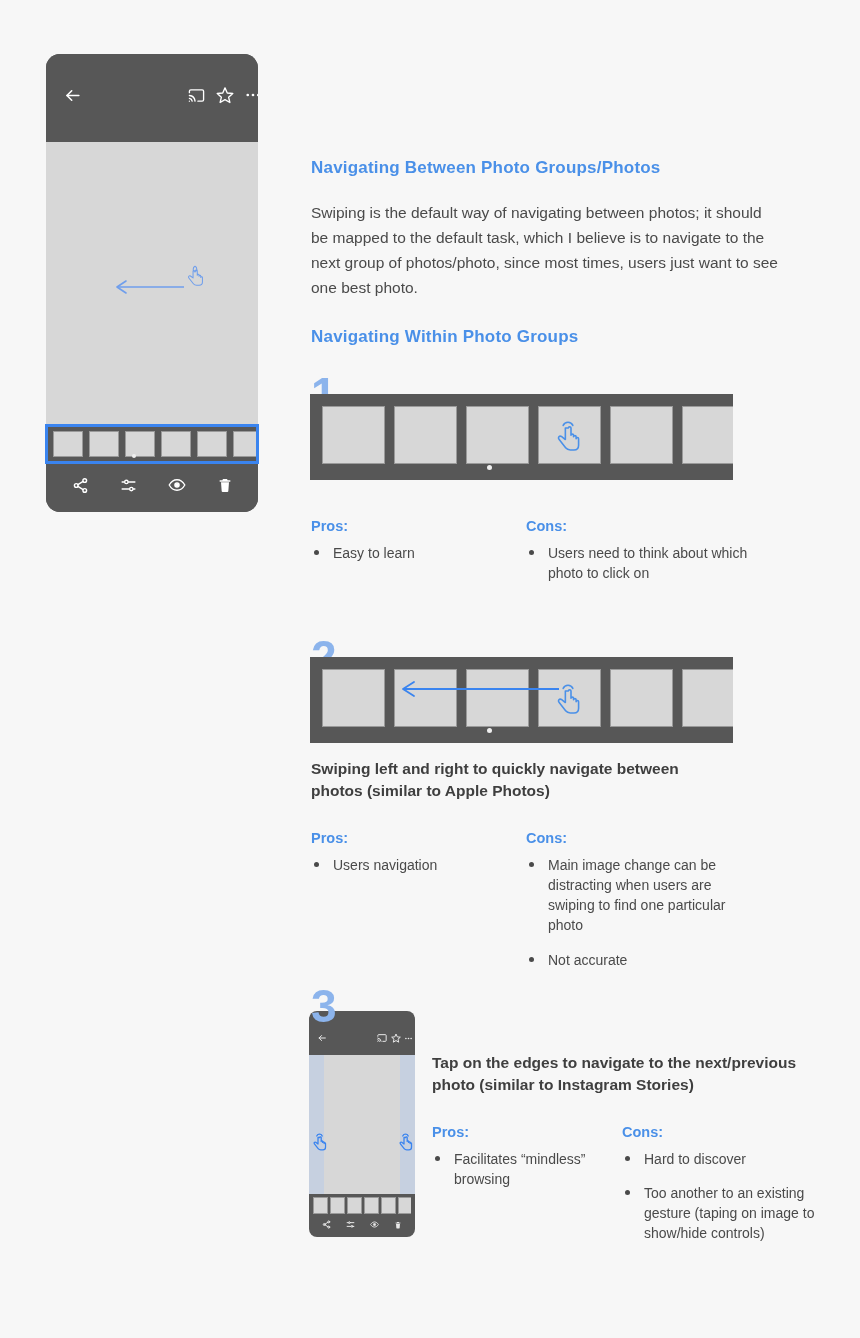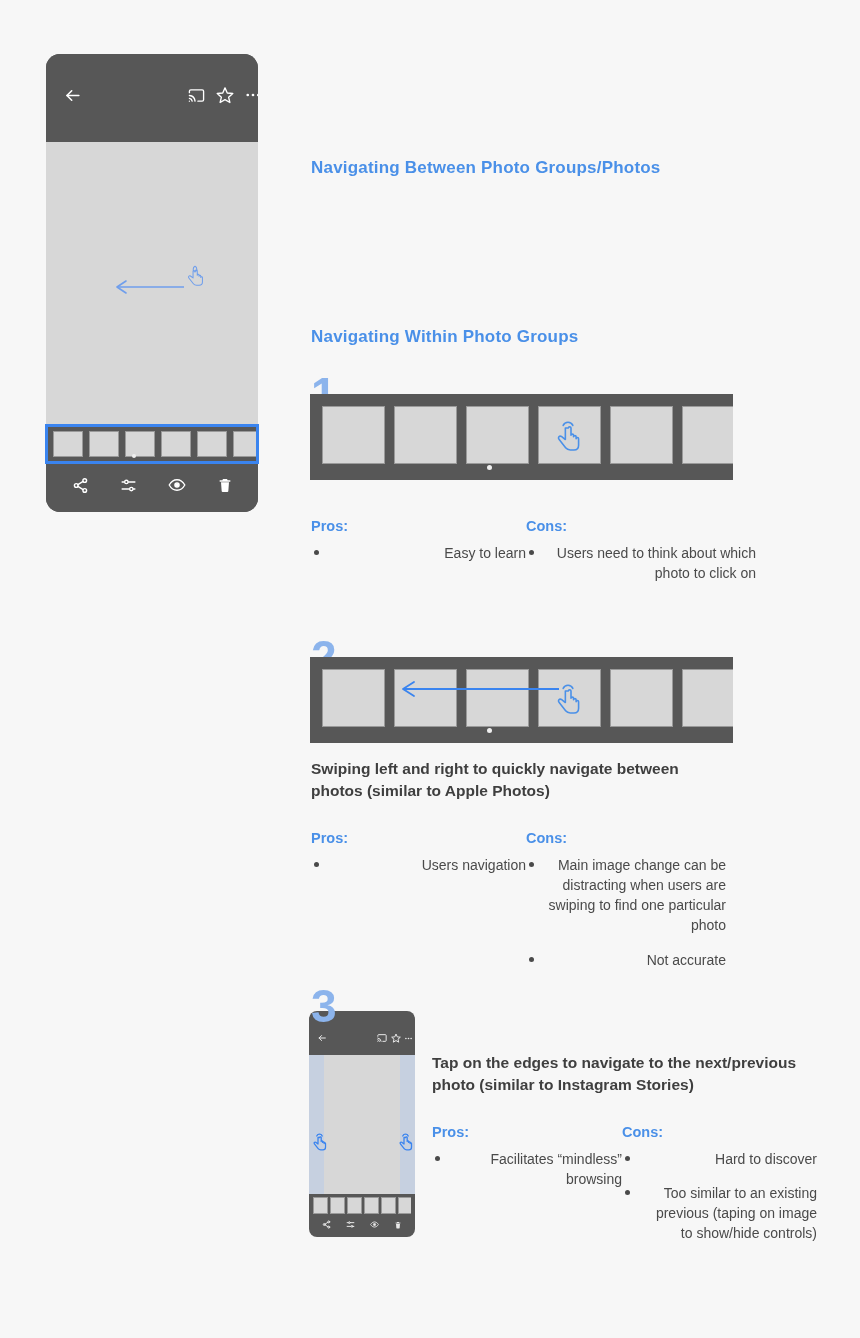--- a/index.html
+++ b/index.html
@@ -36,21 +36,20 @@
     margin-bottom: 9px;
   }
   .bullets { list-style: none; }
   .bullets li {
     position: relative;
     color: #4a4a4a;
     font-size: 14px;
     line-height: 20px;
     padding-left: 22px;
     margin-bottom: 9px;
-    text-align: right;
   }
   .bullets li::before {
     content: "";
     position: absolute;
     left: 3px; top: 7px;
     width: 5px; height: 5px;
     border-radius: 50%;
     background: #4a4a4a;
   }
   .pc-row { display: flex; }
@@ -271,20 +270,21 @@
       <div class="frame" style="width:30px; height:26px;"></div>
       <div class="frame" style="width:30px; height:26px;"></div>
       <div class="frame" style="width:30px; height:26px;"></div>
       <div class="frame" style="width:30px; height:26px;"></div>
     </div>
     <div class="dot" style="position:absolute; left:84px; bottom:3px; width:4px; height:4px; border-radius:50%; background:#efefef;"></div>
   </div>
 
   <div class="col" style="top:158px; width:500px;">
     <div class="h-blue">Navigating Between Photo Groups/Photos</div>
+    <p class="body-text" style="margin-top:22px; width:470px;">Swiping is the default way of navigating between photos; it should be mapped to the default task, which I believe is to navigate to the next group of photos/photo, since most times, users just want to see one best photo.</p>
   </div>
 
   <div class="col" style="top:327px;">
     <div class="h-blue">Navigating Within Photo Groups</div>
   </div>
 
   <div class="numeral" style="left:311px; top:371px;">1</div>
 
   <div class="film-big" style="top:394px;">
     <div class="frames">
@@ -454,19 +454,19 @@
       <div style="width:190px;">
         <div class="pc-head">Pros:</div>
         <ul class="bullets">
           <li>Facilitates “mindless” browsing</li>
         </ul>
       </div>
       <div style="width:195px;">
         <div class="pc-head">Cons:</div>
         <ul class="bullets">
           <li>Hard to discover</li>
-          <li style="margin-top:14px;">Too similar to an existing previous (taping on image to show/hide controls)</li>
+          <li style="margin-top:14px;">Too another to an existing gesture (taping on image to show/hide controls)</li>
         </ul>
       </div>
     </div>
   </div>
 
 </div>
 
 </body></html>

